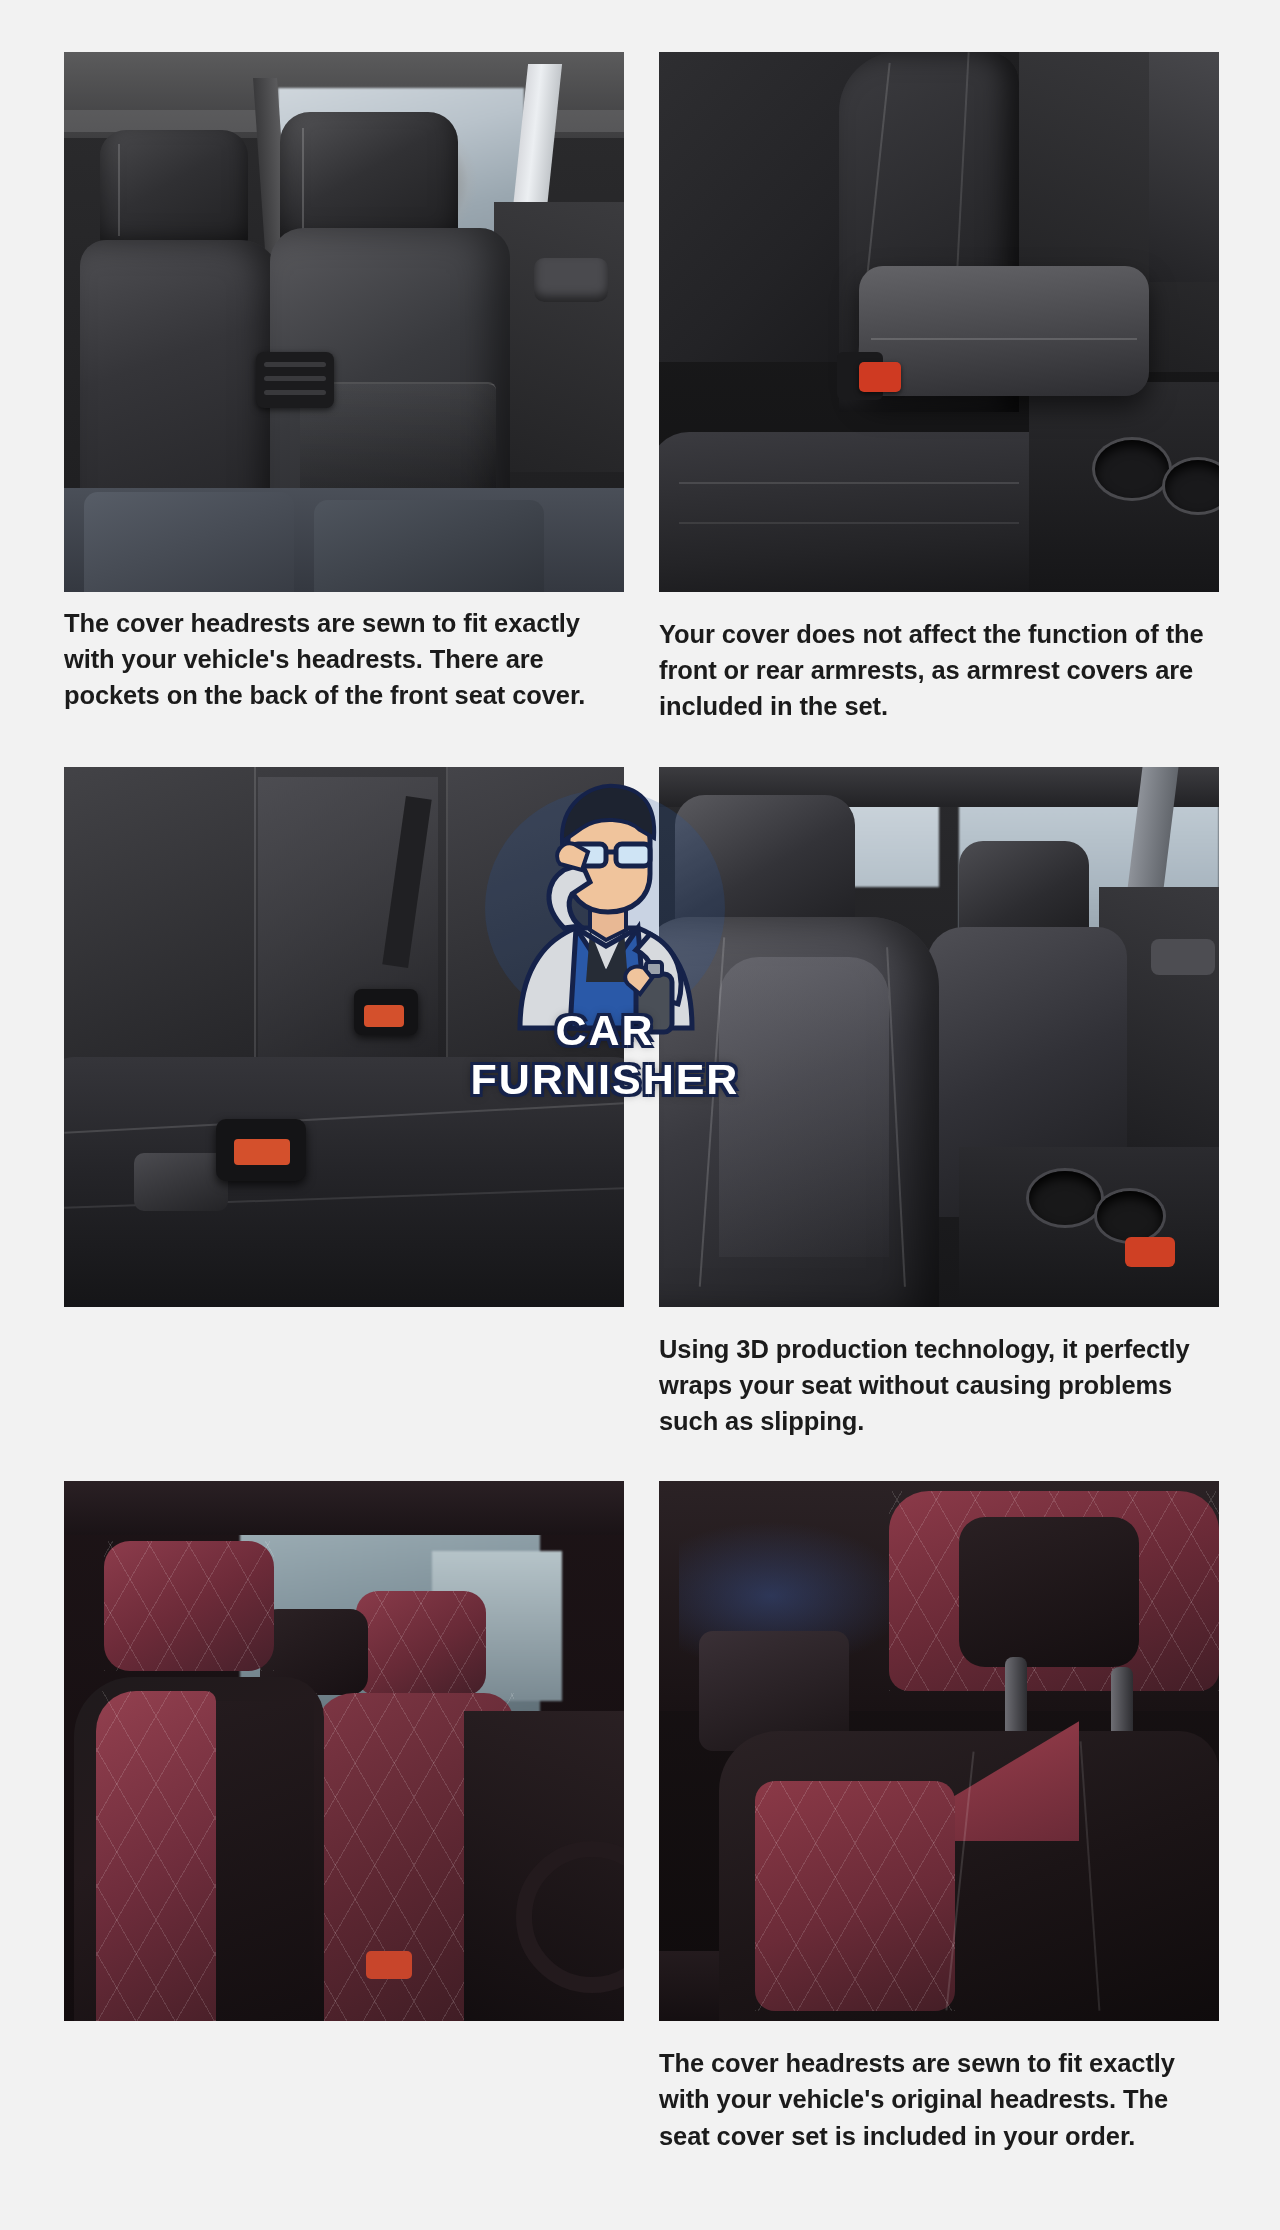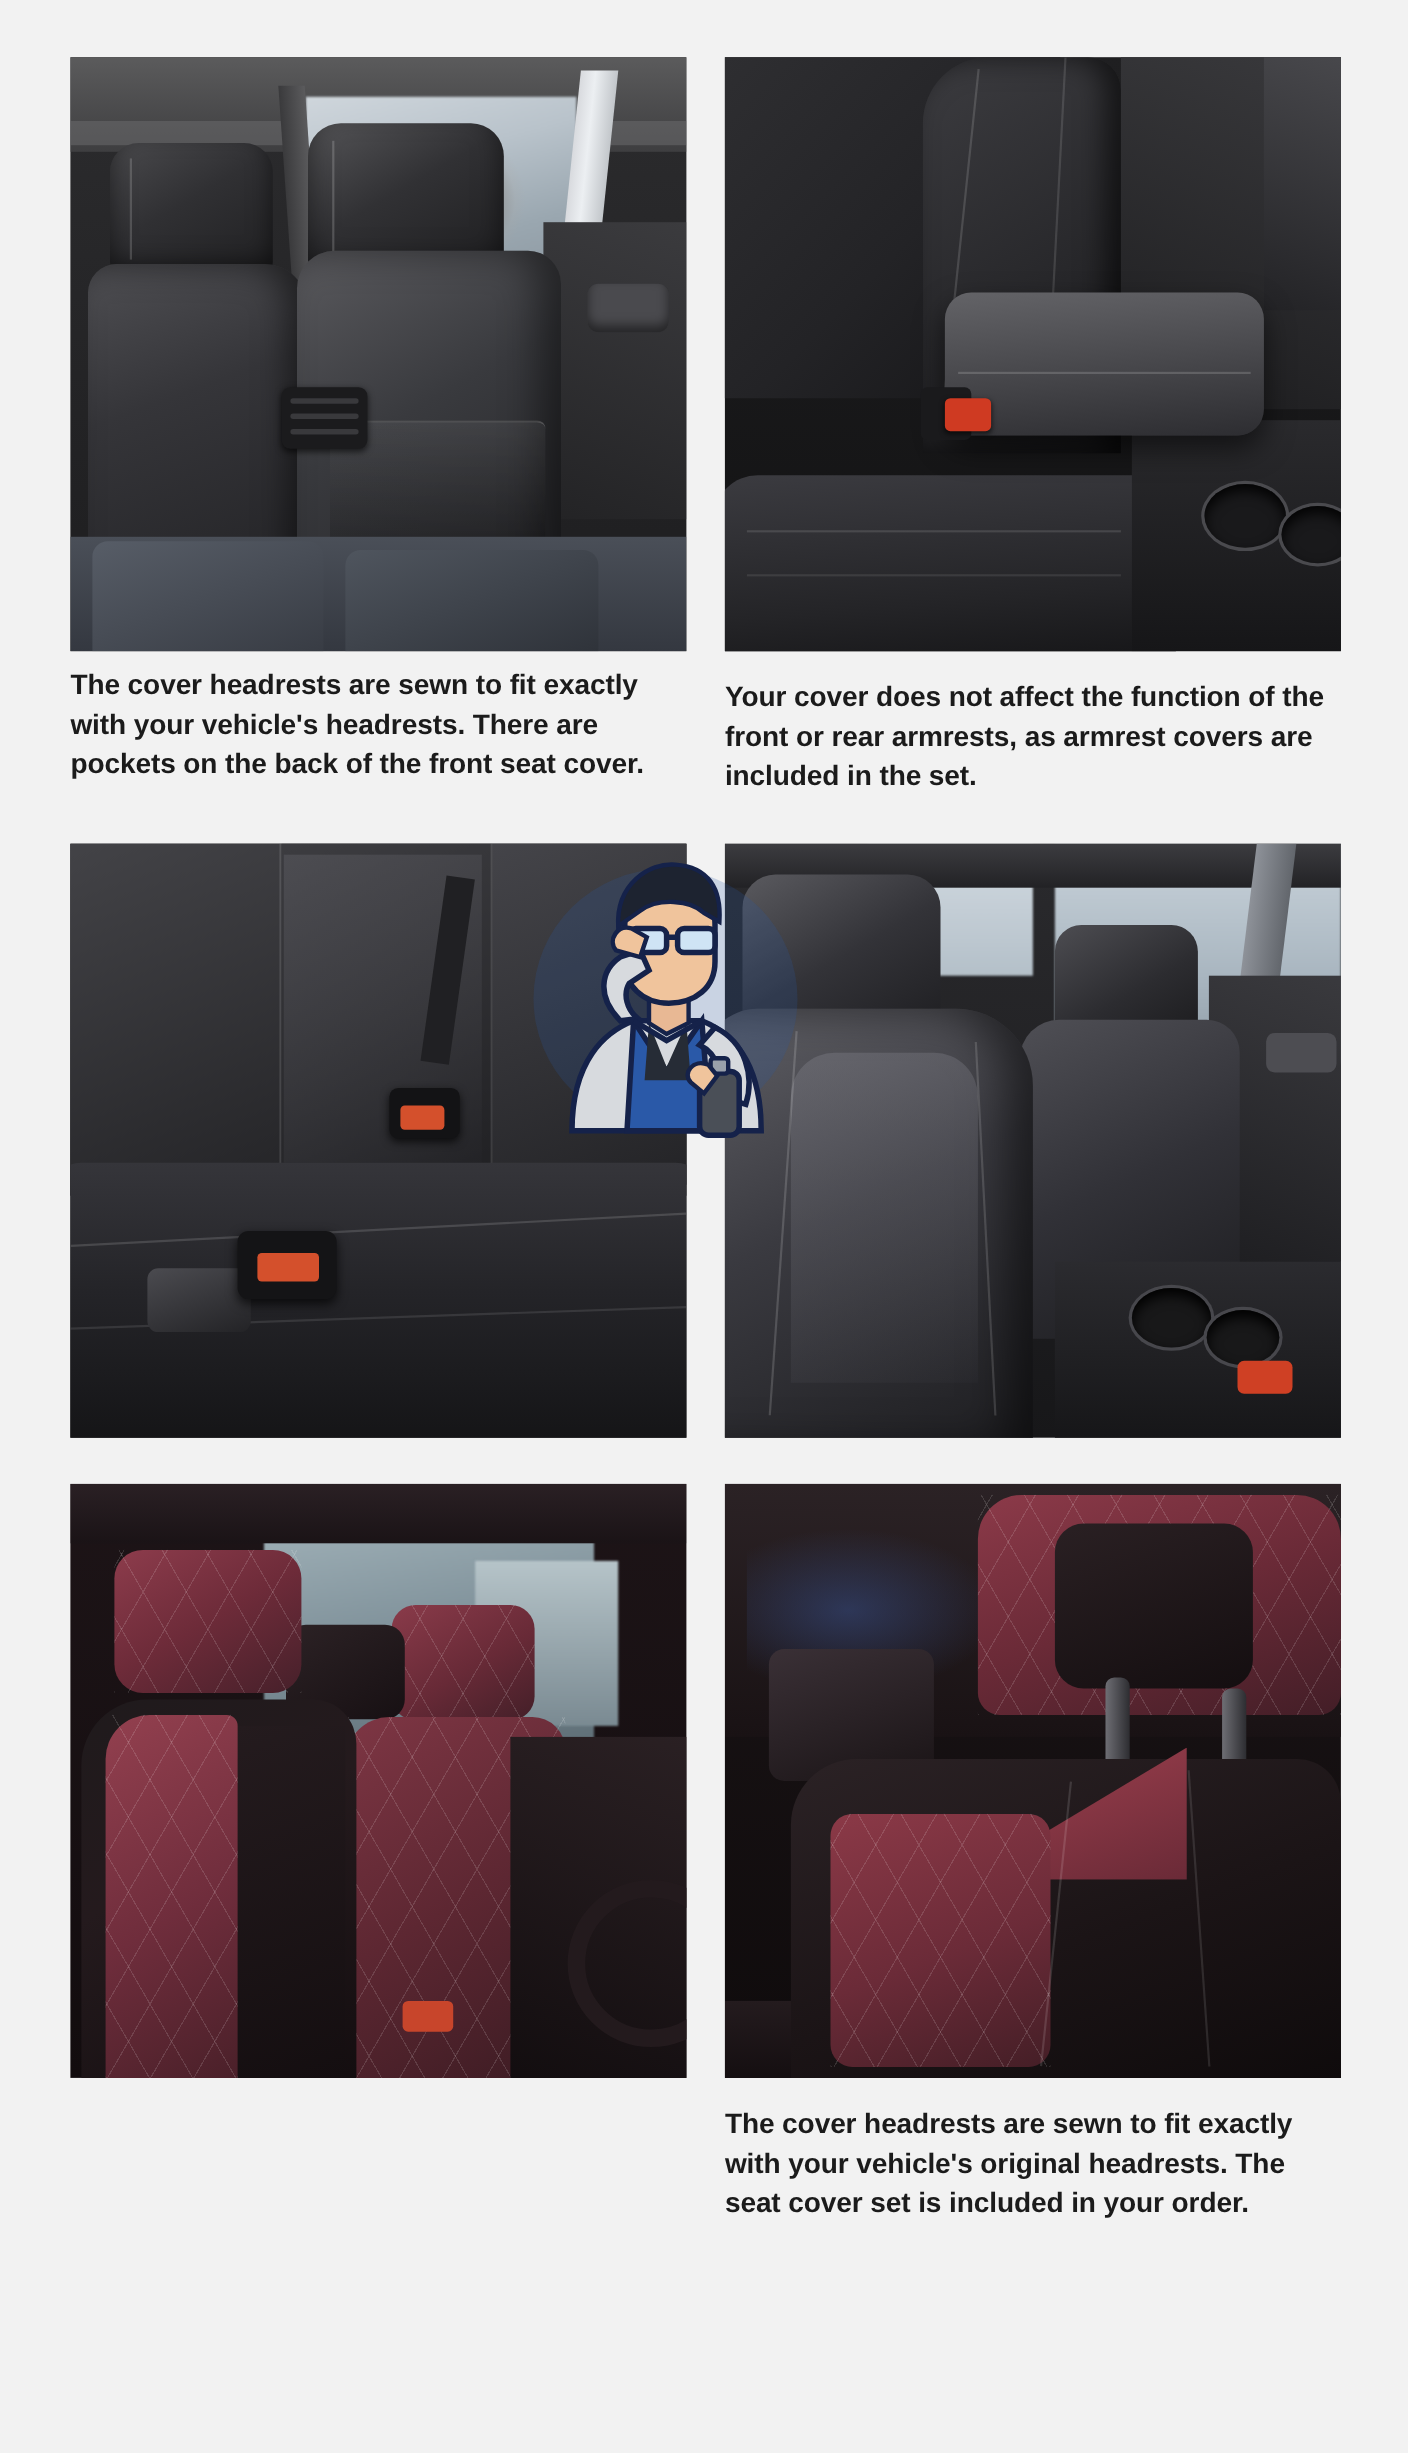--- a/index.html
+++ b/index.html
@@ -311,20 +311,21 @@
         <div class="layer console"></div>
         <div class="layer cupA"></div>
         <div class="layer cupB"></div>
         <div class="layer hrFront"></div>
         <div class="layer seatFront"></div>
         <div class="layer suedeF"></div>
         <div class="layer stF1"></div>
         <div class="layer stF2"></div>
         <div class="layer buckle"></div>
       </div>
+      <div class="caption cap-wide">Using 3D production technology, it perfectly wraps your seat without causing problems such as slipping.</div>
     </div>
 
     <div class="cell">
       <div class="photo p5">
         <div class="layer glass blurwin"></div>
         <div class="layer glass2 blurwin"></div>
         <div class="layer roof"></div>
         <div class="layer hrR">
             <span class="diamonds"></span>
           </div>
@@ -397,15 +398,16 @@
       <path d="M120 86 C112 76 122 62 134 66 L148 74 L142 92 Z" fill="#f0c49c" stroke="#15224a" stroke-width="4"></path>
 
       <path d="M210 156 C238 170 246 200 238 226 L212 218 C218 198 212 180 196 172 Z" fill="#d7dade" stroke="#15224a" stroke-width="5"></path>
       <rect x="196" y="196" width="36" height="58" rx="8" fill="#4a4f57" stroke="#15224a" stroke-width="5"></rect>
       <rect x="206" y="184" width="16" height="14" rx="3" fill="#9aa1ab" stroke="#15224a" stroke-width="4"></rect>
 
       <path d="M188 206 C180 198 190 184 204 190 L212 200 L200 216 Z" fill="#f0c49c" stroke="#15224a" stroke-width="4"></path>
 
       <path d="M136 150 L166 168 L198 150" fill="none" stroke="#15224a" stroke-width="5"></path>
     </svg>
+    <div class="wm-text">CAR FURNISHER</div>
   </div>
 
 </div>
 
 </body></html>

